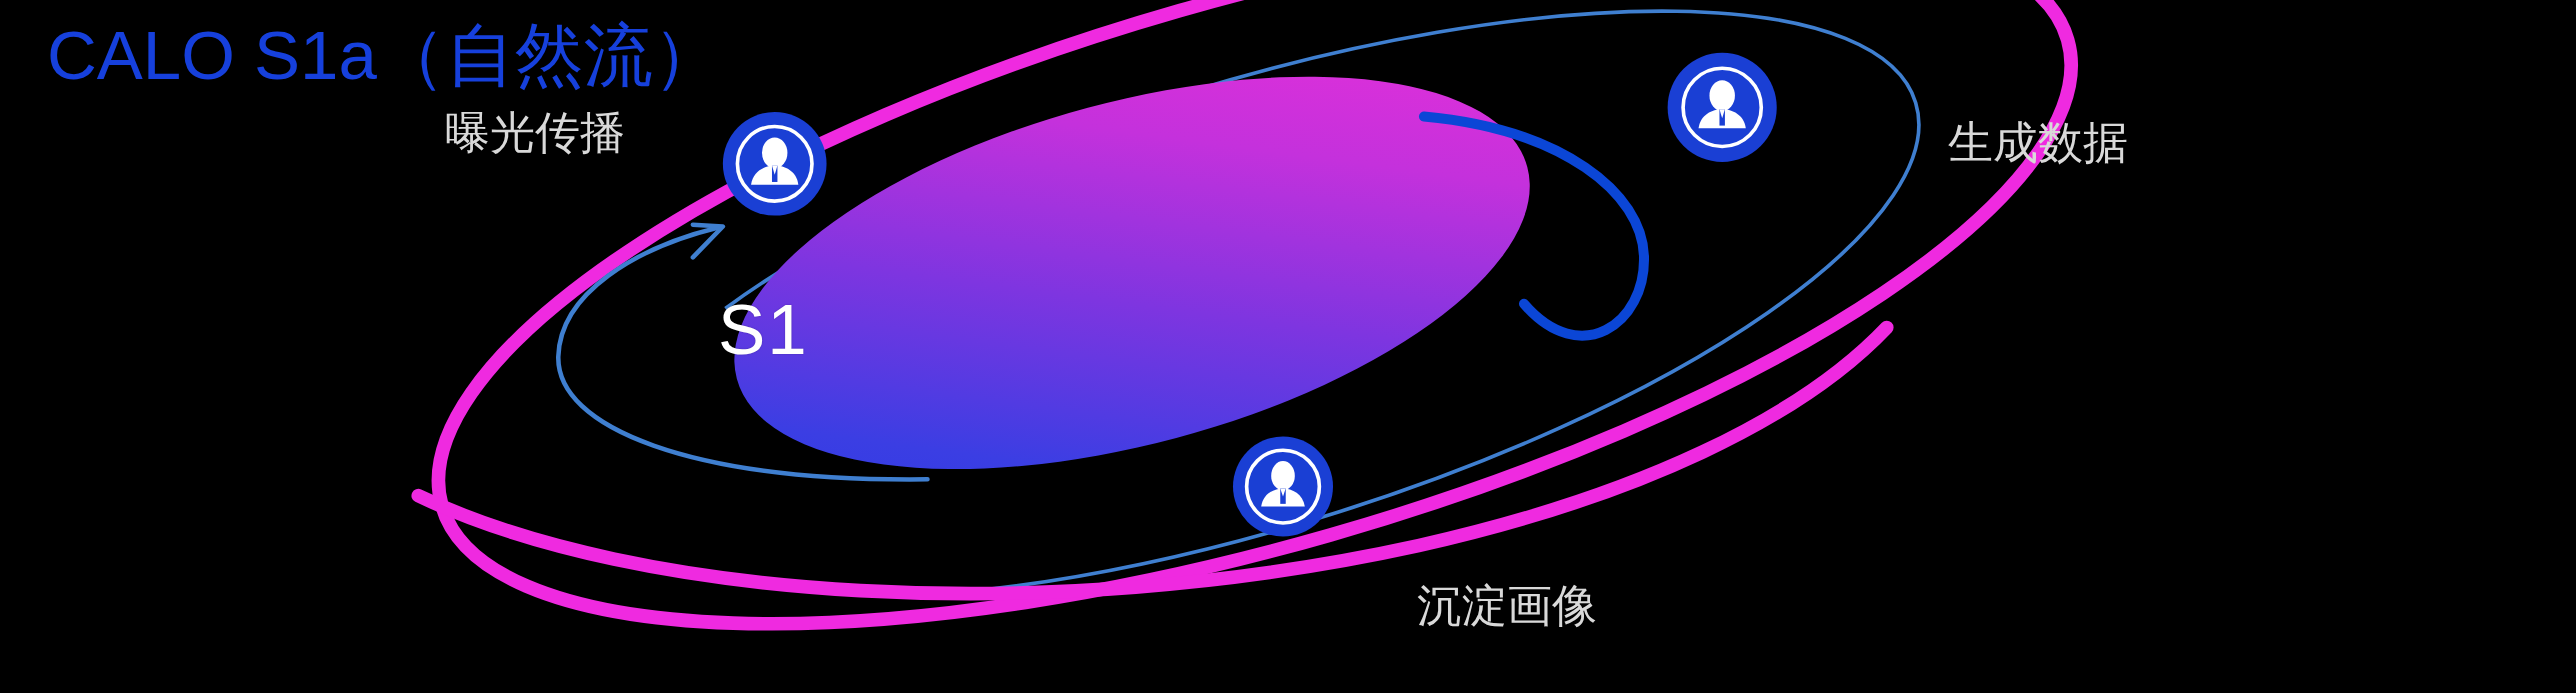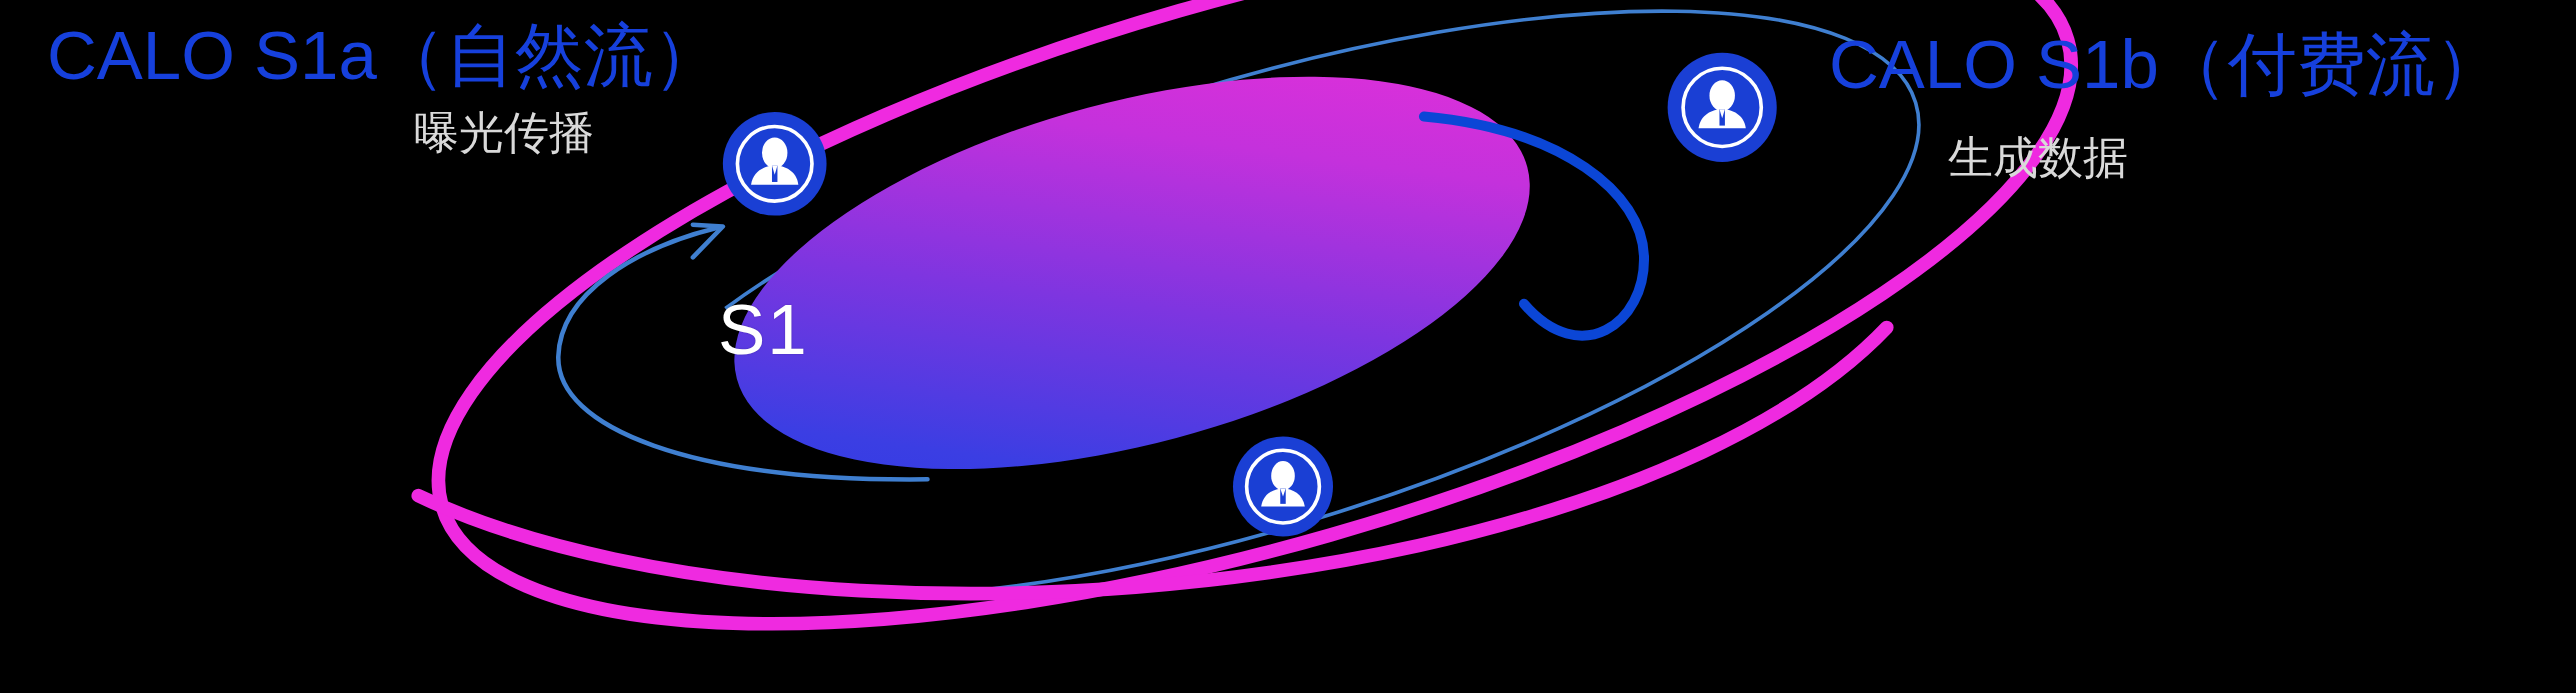--- a/index.html
+++ b/index.html
@@ -37,23 +37,23 @@
     letter-spacing: 0px;
     font-weight: 400;
     text-align: right;
   }
   .sub-label {
     color: #d9d9d9;
     font-size: 45px;
     font-weight: 400;
   }
   #label-s1a { left: 47px;   top: 20px; }
-  #label-s1a-sub { left: 414px; top: 109px; }
+  #label-s1a-sub { left: 445px; top: 109px; }
   #label-s1b { left: 1829px; top: 29px; }
-  #label-s1b-sub { left: 1948px; top: 134px; }
+  #label-s1b-sub { left: 1948px; top: 119px; }
   #label-s1c { left: 1362px; top: 480px; }
   #label-s1c-sub { left: 1417px; top: 582px; }
 
   .core-text {
     position: absolute;
     color: #ffffff;
     text-align: left;
     white-space: pre;
     text-shadow: 0 0 1.8px rgba(0,0,0,0.25);
   }
@@ -171,18 +171,18 @@
     </g>
   </svg>
 
   <div id="core-text-wrap">
     <div class="core-text" id="core-title">S1</div>
   </div>
 
   <div class="txt calo-label" id="label-s1a">CALO S1a（自然流）</div>
   <div class="txt sub-label" id="label-s1a-sub">曝光传播</div>
 
-  <div class="txt calo-label" id="label-s1b">CALO S1b（付费流）</div>
   <div class="txt sub-label" id="label-s1b-sub">生成数据</div>
 
+  <div class="txt sub-label" id="label-s1c-sub">沉淀画像</div>
 
 </div>
 
 
 </body></html>

